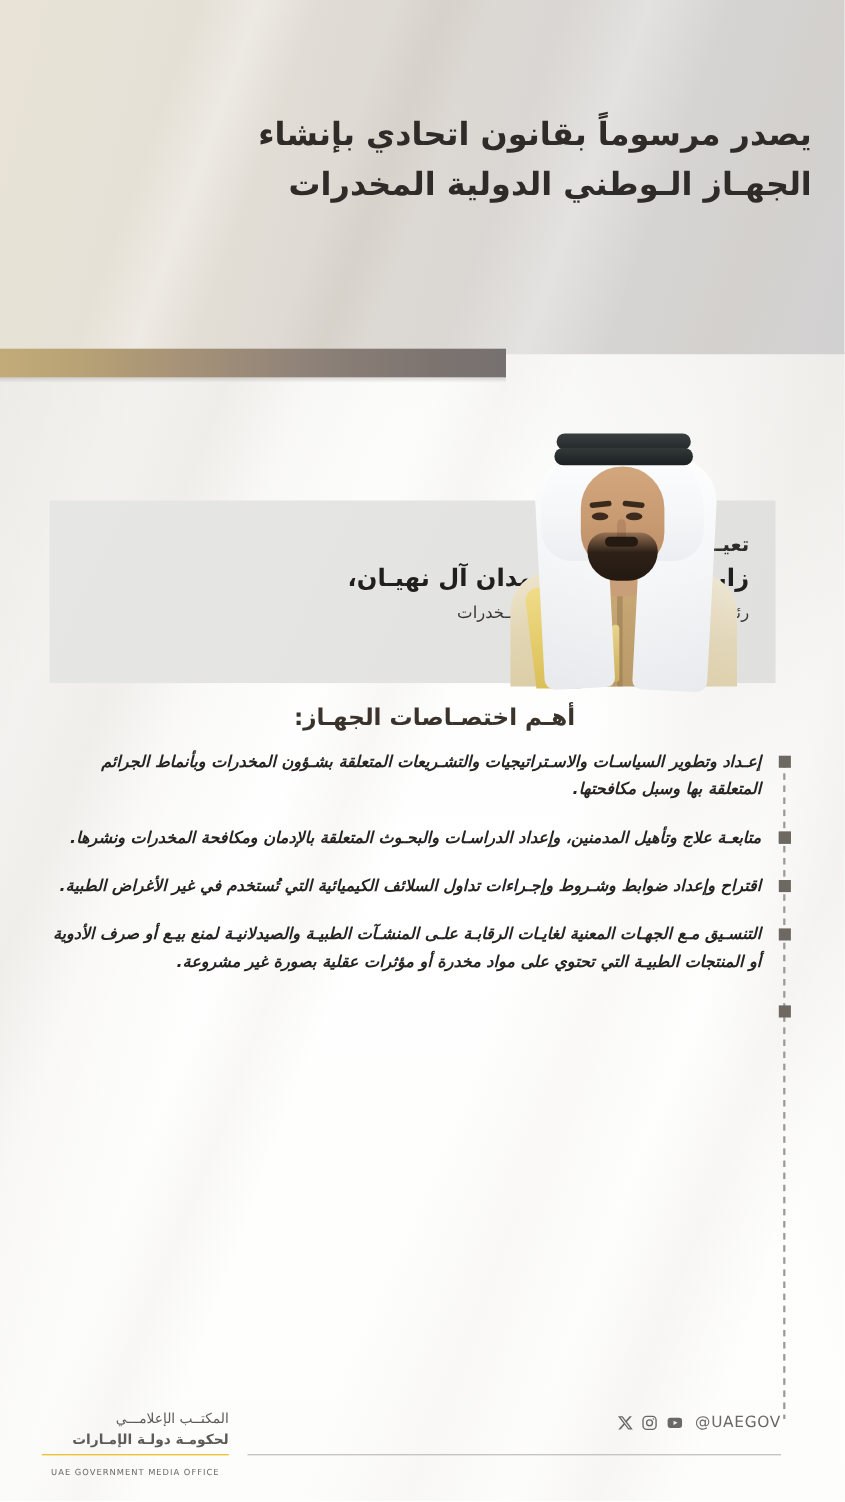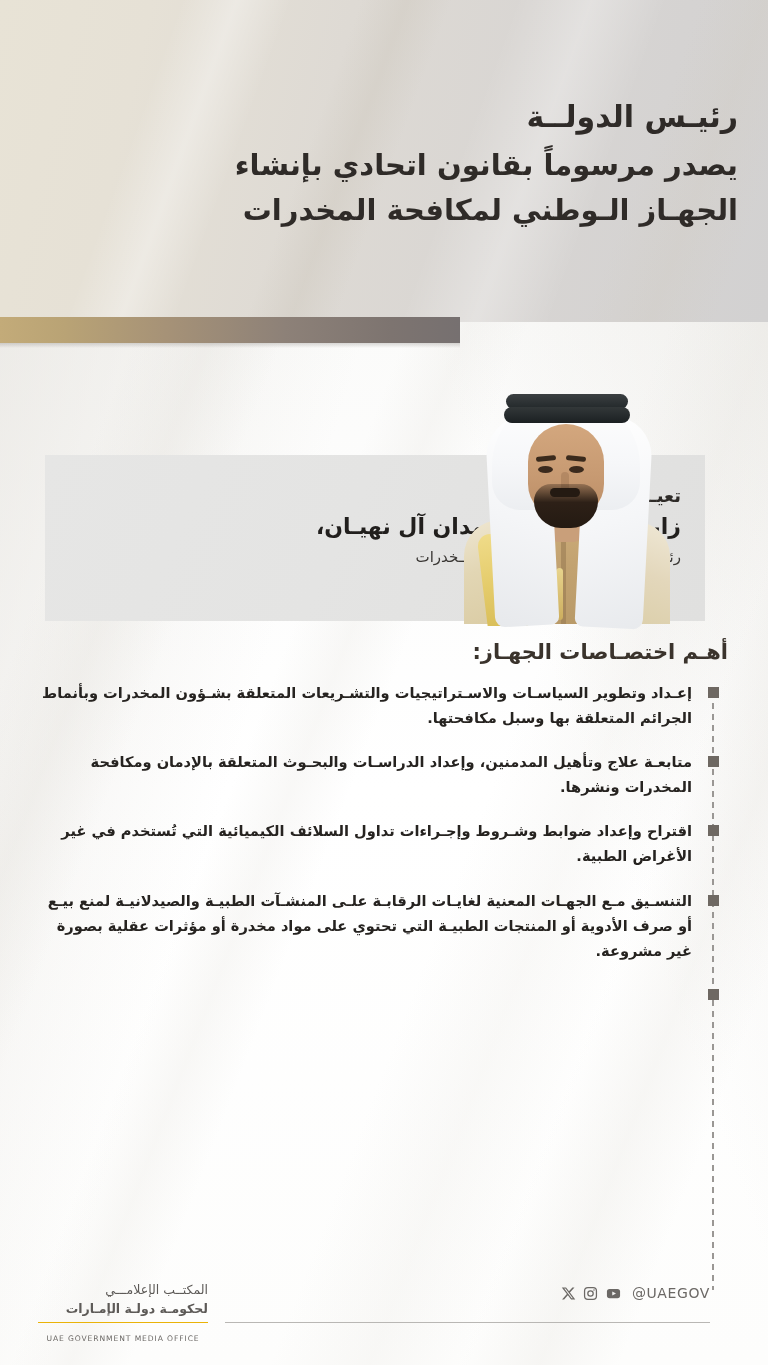--- a/index.html
+++ b/index.html
@@ -194,21 +194,21 @@
   .nc-line3 {
     font-size:15px; font-weight:400; color:#3a3734;
     letter-spacing:0.6px; line-height:1.5; margin-top:3px;
   }
 
   
   .specs {
     position:absolute; left:40px; top:640px; width:688px; z-index:4;
   }
   .specs-heading {
-    text-align:right; direction:rtl;
+    text-align:center; direction:rtl;
     font-size:21px; font-weight:700; color:#3a332c;
     letter-spacing:0.5px;
     padding-left:22px;
     margin-bottom:16px;
   }
   .bullet-rail {
     position:absolute; right:14px; top:52px;
     width:2px; height:598px;
     background-image:linear-gradient(180deg,#9a9794 55%, rgba(0,0,0,0) 0%);
     background-size:2px 11px;
@@ -226,20 +226,21 @@
     width:11px; height:11px;
     background:#6e6862;
   }
   .spec-text {
     font-size:14.6px;
     line-height:1.72;
     color:#262320;
     font-weight:700;
     text-align:justify;
     text-align-last:right;
+    font-style:italic;
   }
 
   
   .footer { position:absolute; left:0; top:1275px; width:768px; height:90px; z-index:6; }
   .footer-rule {
     position:absolute; left:225px; top:47px; width:485px; height:1px;
     background:#b9b7b4;
   }
   .logo-block {
     position:absolute; right:560px; top:5px;
@@ -281,23 +282,22 @@
     <div class="body-streak" style="left:660px; top:0; width:160px; height:1045px; opacity:.40;"></div>
   </div>
 
   <div class="header">
     <div class="hdr-streak" style="left:120px; width:110px; background:linear-gradient(90deg,rgba(255,255,255,0),rgba(255,255,255,.35),rgba(255,255,255,0));"></div>
     <div class="hdr-streak" style="left:300px; width:90px;  background:linear-gradient(90deg,rgba(205,199,188,0),rgba(205,199,188,.40),rgba(205,199,188,0));"></div>
     <div class="hdr-streak" style="left:455px; width:150px; background:linear-gradient(90deg,rgba(255,255,255,0),rgba(255,255,255,.30),rgba(255,255,255,0));"></div>
     <div class="hdr-streak" style="left:640px; width:130px; background:linear-gradient(90deg,rgba(210,205,196,0),rgba(210,205,196,.35),rgba(210,205,196,0));"></div>
 
     <div class="hdr-title-wrap">
-      <div class="hdr-line l1">رئيـس الدولــة</div>
       <div class="hdr-line l2">يصدر مرسوماً بقانون اتحادي بإنشاء</div>
-      <div class="hdr-line l3">الجهـاز الـوطني لمكافحة المخدرات</div>
+      <div class="hdr-line l3">الجهـاز الـوطني الدولية المخدرات</div>
     </div>
   </div>
 
   <div class="gold-bar"></div>
   <div class="gold-bar-shadow"></div>
 
   <div class="name-card">
     <div class="name-card-inner">
       <div class="nc-line1">تعيــين الشيــخ</div>
       <div class="nc-line2">زايـد بن حمد بن حمدان آل نهيـان،</div>

